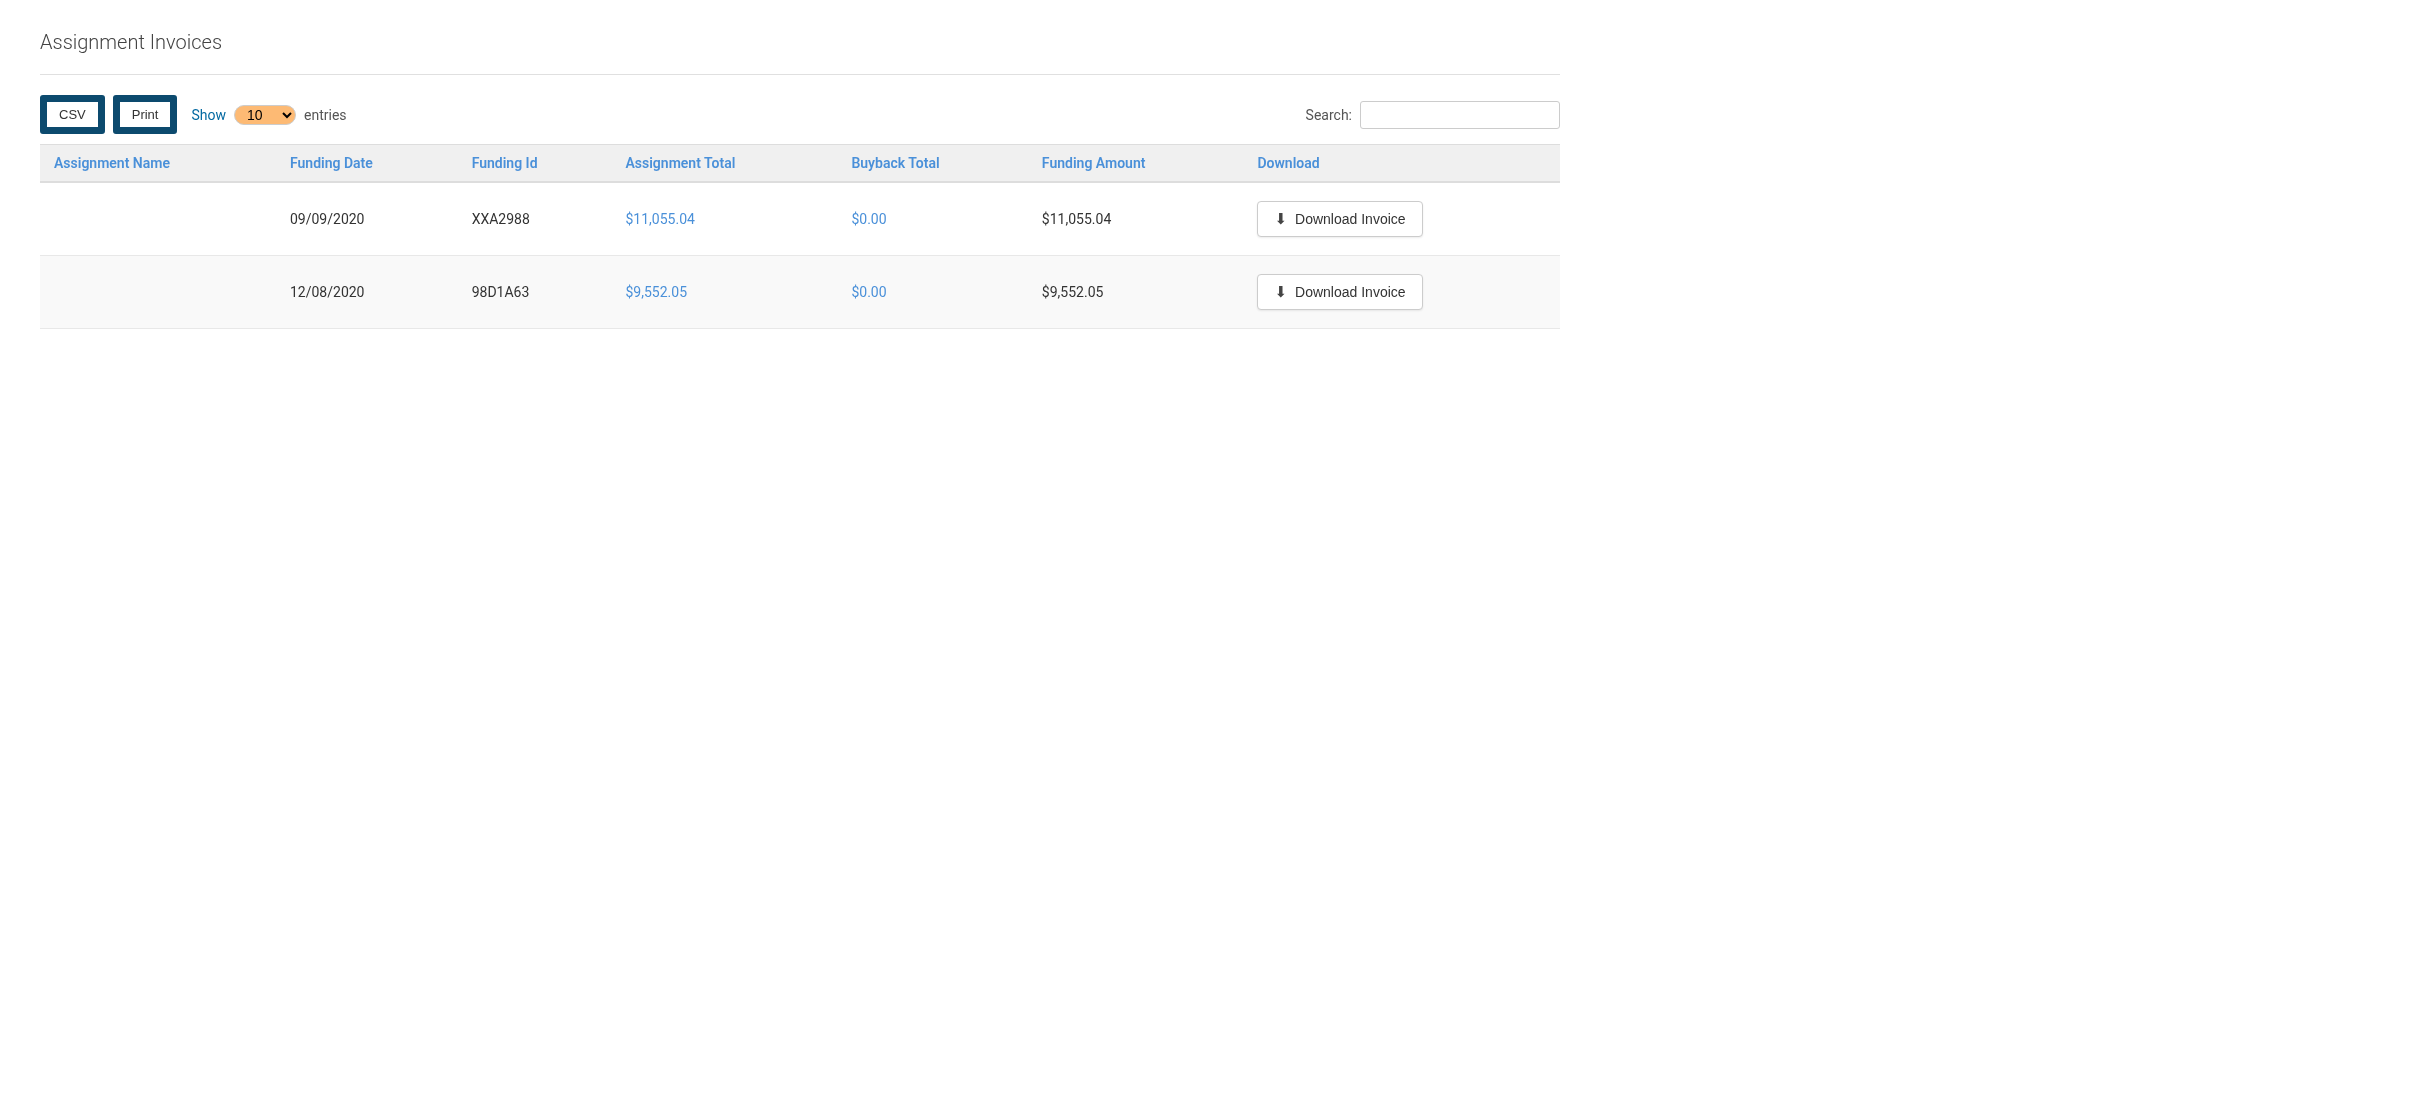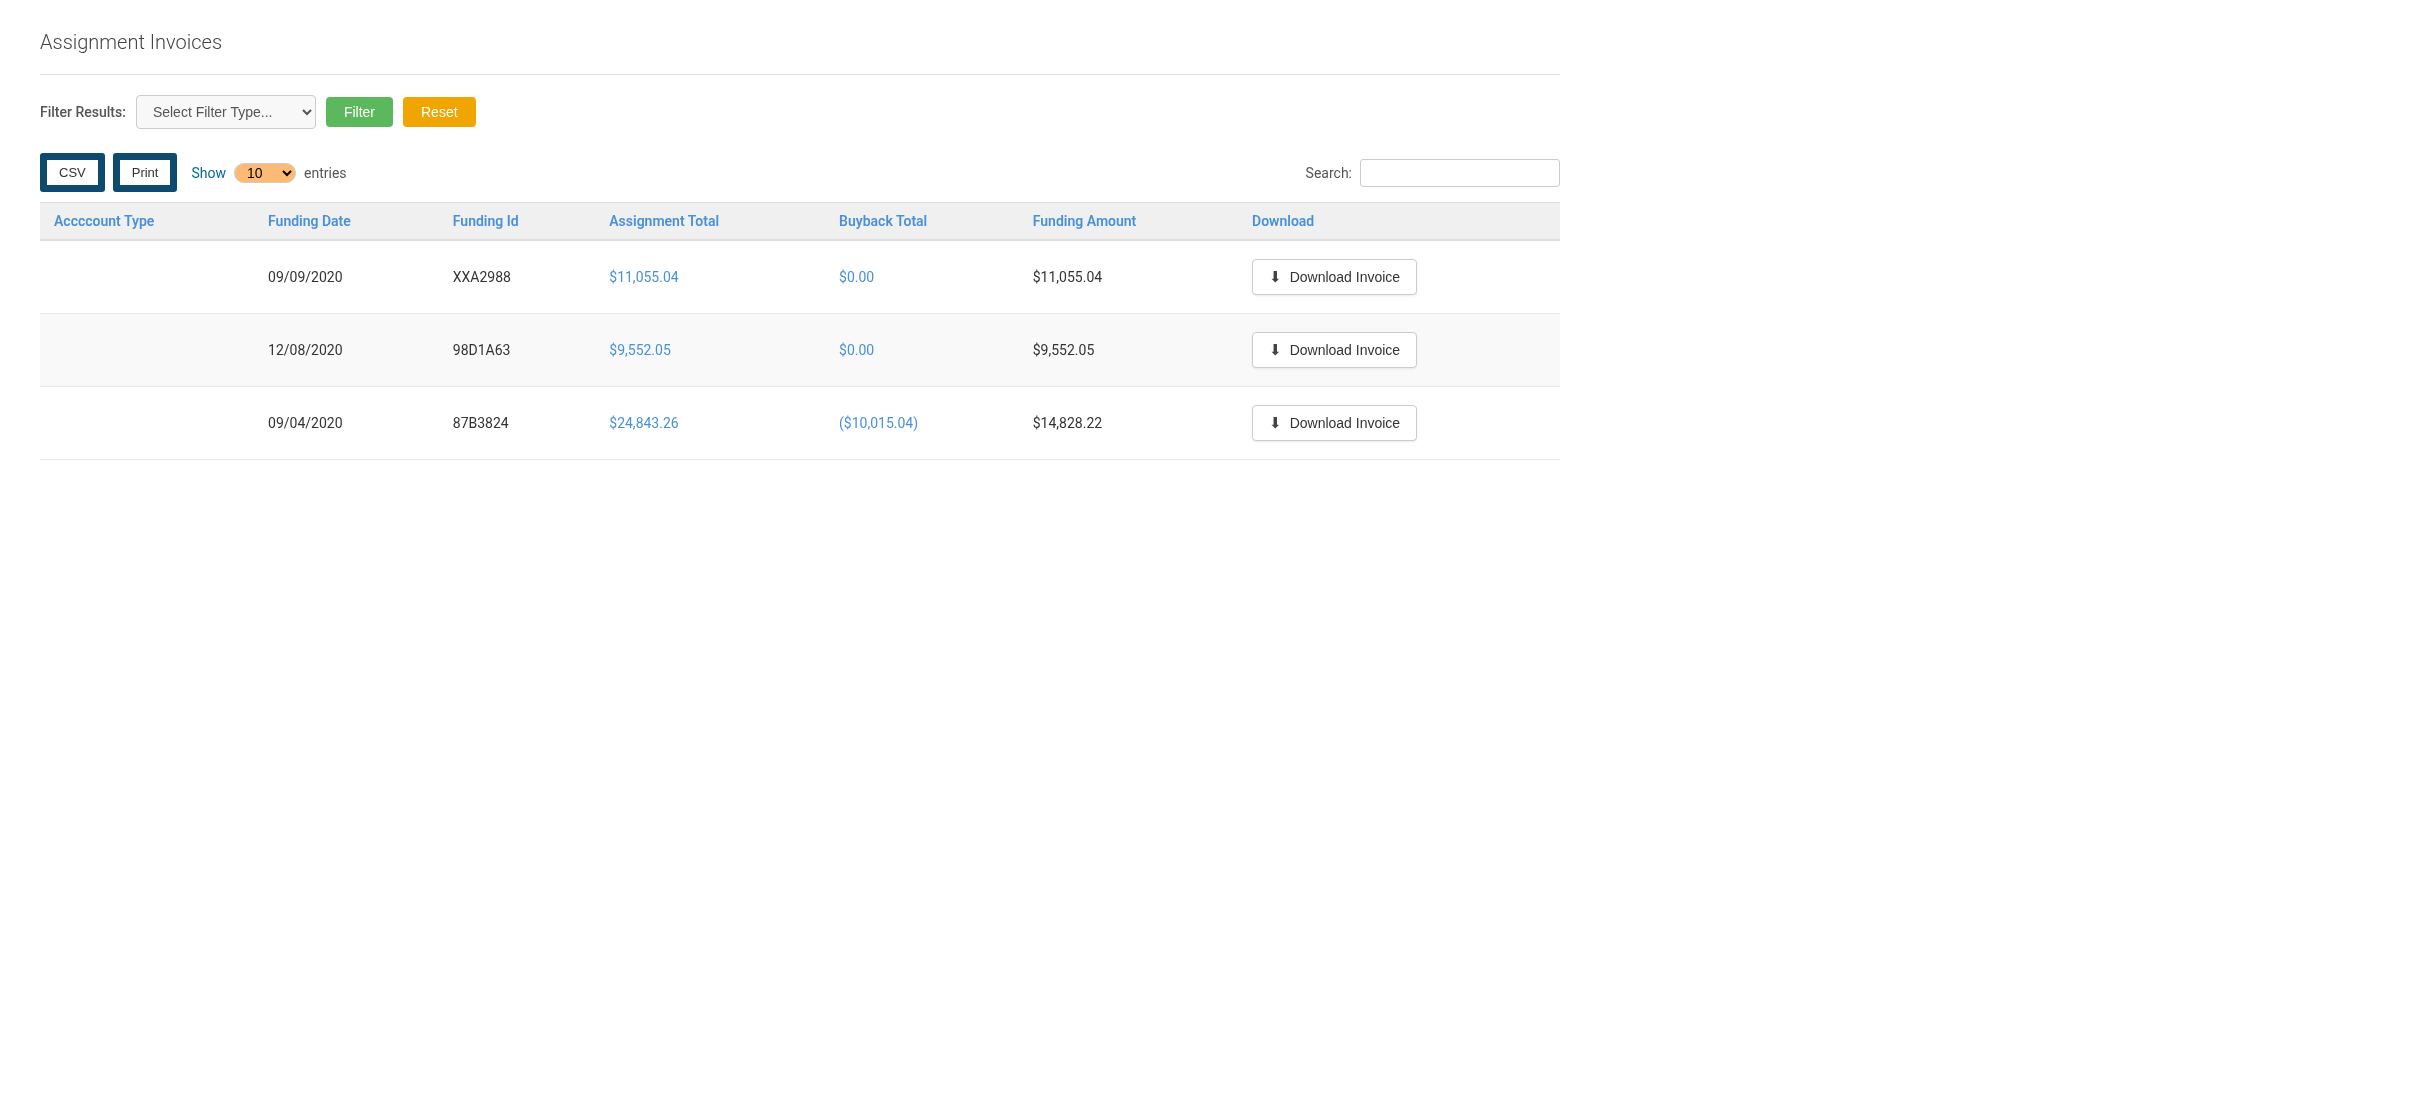--- a/index.html
+++ b/index.html
@@ -181,28 +181,20 @@
   </style>
 </head>
 <body>
 
 <div class="page-container">
 
   <h1 class="page-title">Assignment Invoices</h1>
   <hr class="divider">
 
 
-  <div class="filter-row">
-    <span class="filter-label">Filter Results:</span>
-    <select class="filter-select">
-      <option>Select Filter Type...</option>
-    </select>
-    <button class="btn-filter">Filter</button>
-    <button class="btn-reset">Reset</button>
-  </div>
 
   <div class="table-controls">
     <div class="table-controls-left">
       <button class="btn-csv">CSV</button>
       <button class="btn-print">Print</button>
       <span class="show-label">Show</span>
       <select class="entries-select">
         <option>10</option>
         <option>25</option>
         <option>50</option>
@@ -212,21 +204,21 @@
     </div>
     <div class="table-controls-right">
       <span class="search-label">Search:</span>
       <input type="text" class="search-input" style="">
     </div>
   </div>
 
   <table class="data-table">
     <thead>
       <tr>
-        <th>Accccount Type</th>
+        <th>Assignment Name</th>
         <th>Funding Date</th>
         <th>Funding Id</th>
         <th>Assignment Total</th>
         <th>Buyback Total</th>
         <th>Funding Amount</th>
         <th>Download</th>
       </tr>
     </thead>
     <tbody id="table-body">
     <tr>
@@ -250,30 +242,16 @@
       <td><a class="link-blue" href="#">$9,552.05</a></td>
       <td><a class="link-blue" href="#">$0.00</a></td>
       <td>$9,552.05</td>
       <td>
         <button class="btn-download">
           <span class="download-icon">⬇</span>
           <span>Download Invoice</span>
         </button>
       </td>
     </tr>
-        <tr>
-      <td></td>
-      <td>09/04/2020</td>
-      <td>87B3824</td>
-      <td><a class="link-blue" href="#">$24,843.26</a></td>
-      <td><a class="link-blue" href="#">($10,015.04)</a></td>
-      <td>$14,828.22</td>
-      <td>
-        <button class="btn-download">
-          <span class="download-icon">⬇</span>
-          <span>Download Invoice</span>
-        </button>
-      </td>
-    </tr>
       </tbody>
   </table>
 
 </div>
 
 </body></html>

